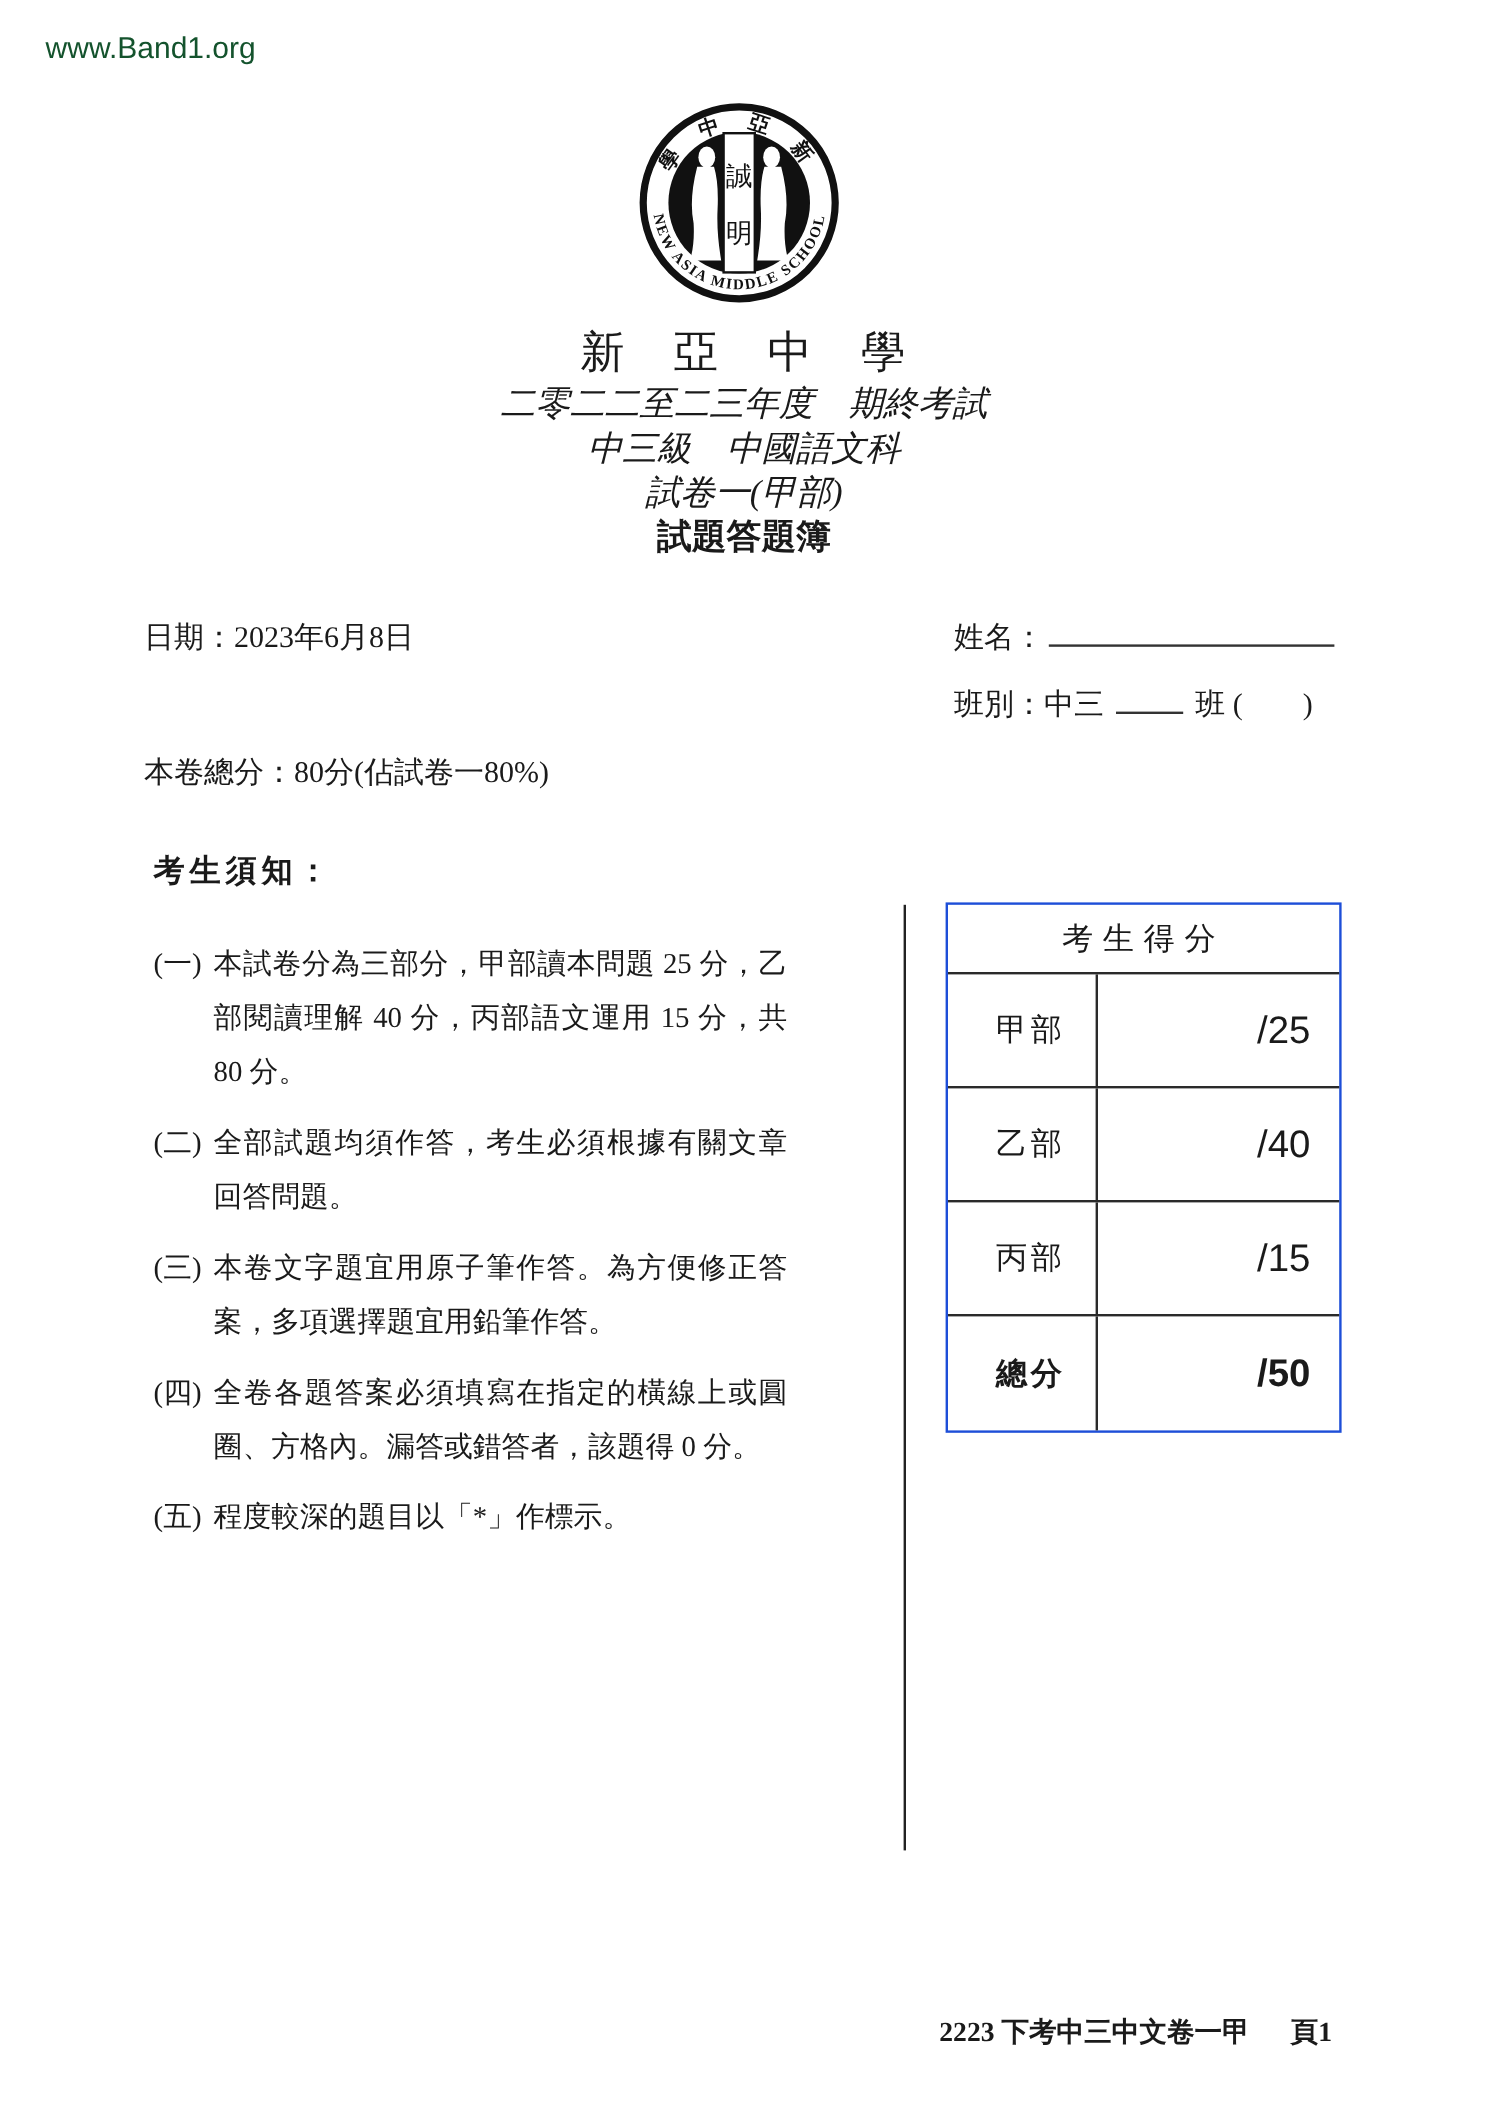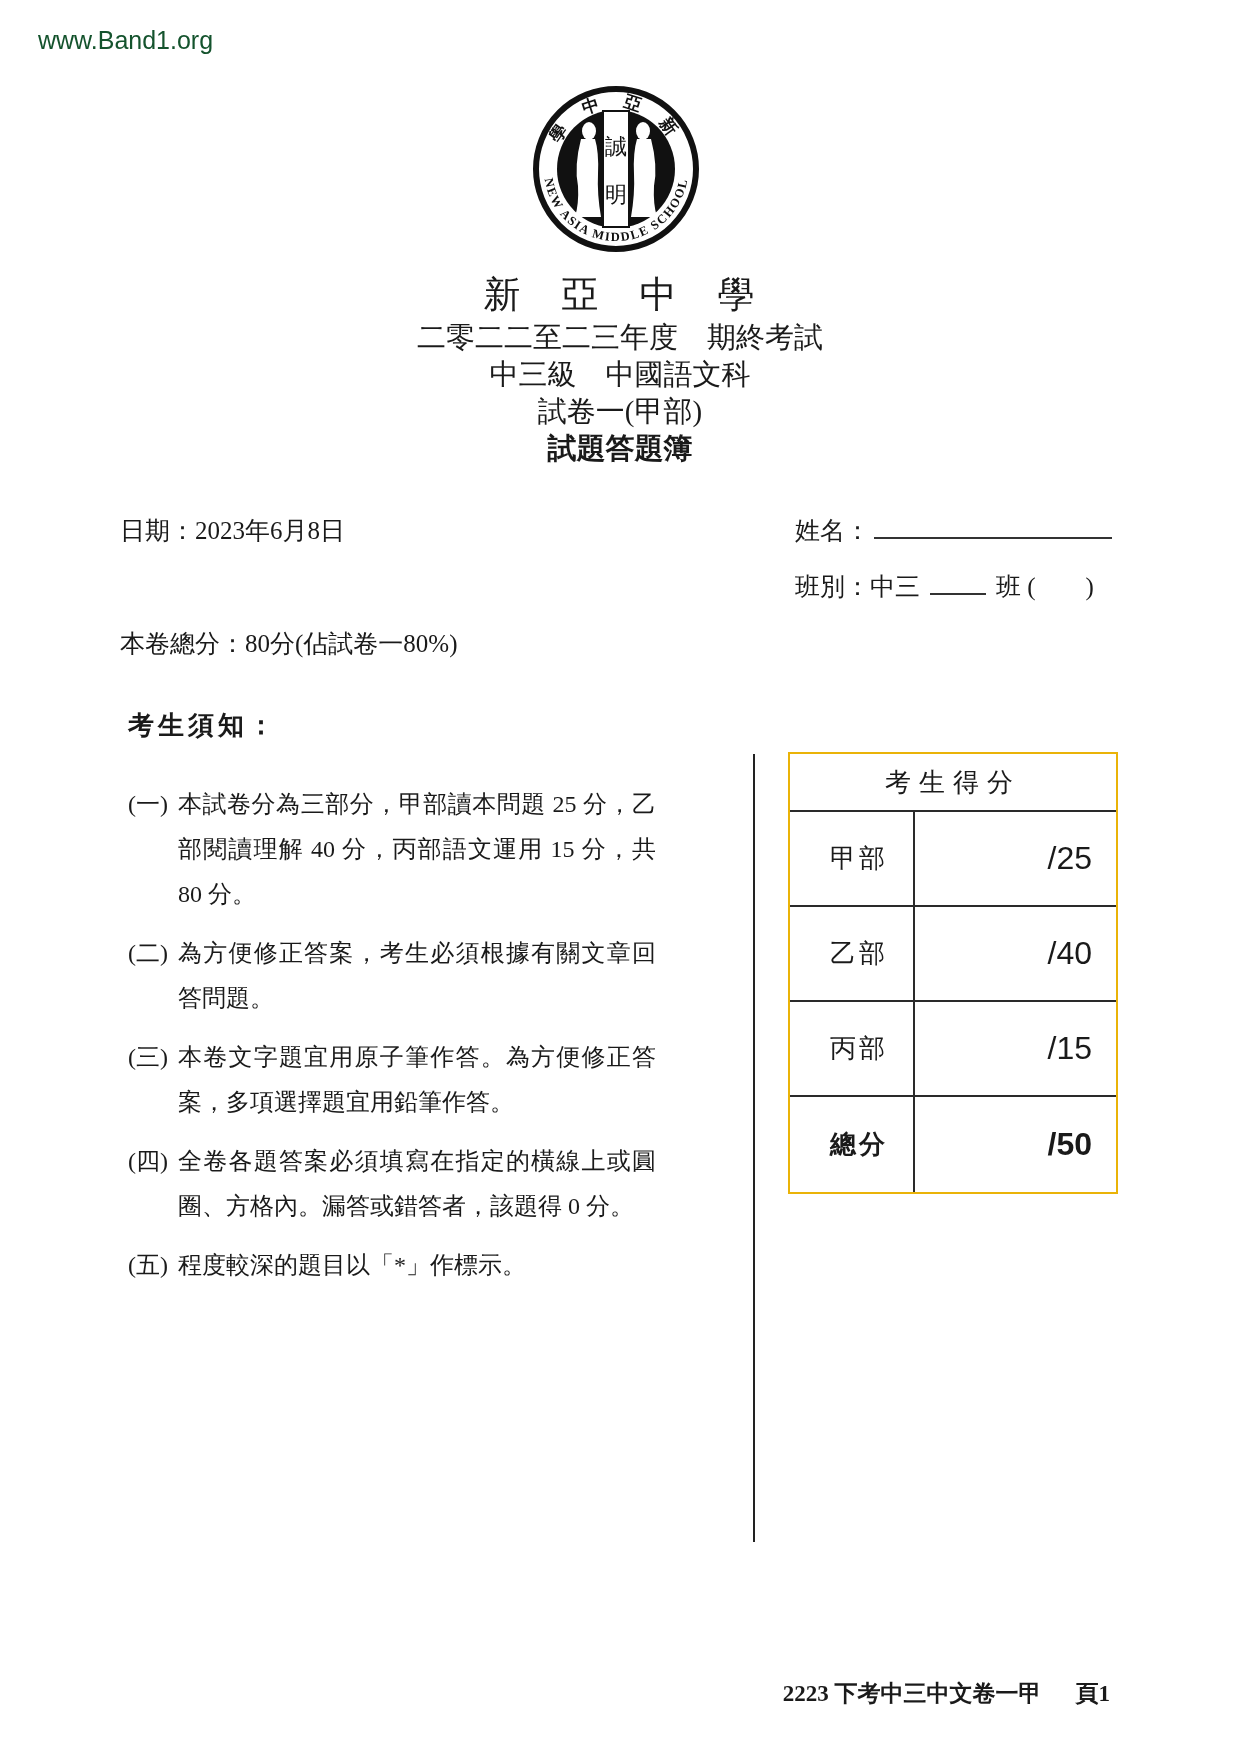--- a/index.html
+++ b/index.html
@@ -33,21 +33,21 @@
     left: 0; top: 271px;
     width: 100%;
     text-align: center;
     line-height: 1.27;
   }
   .title-school {
     font-size: 37px;
     letter-spacing: 2px;
     line-height: 1.3;
   }
-  .title-line { font-size: 29px; }
+  .title-line { font-size: 29px; font-style: italic; }
   .title-booklet { font-size: 29px; font-weight: bold; }
 
   .info-line { position: absolute; font-size: 25px; white-space: pre; }
   .blank-line {
     display: inline-block;
     border-bottom: 2px solid #333;
     vertical-align: baseline;
   }
   .name-blank { width: 238px; height: 24px; margin-left: 4px; }
   .class-blank { width: 56px; height: 24px; margin: 0 10px; }
@@ -82,21 +82,21 @@
     position: absolute;
     left: 753px; top: 754px;
     width: 2px; height: 788px;
     background: #222;
   }
 
   .score-table {
     position: absolute;
     left: 788px; top: 752px;
     width: 330px;
-    border: 2px solid #eab308;
+    border: 2px solid #1d4ed8;
   }
   .score-header {
     height: 58px;
     display: flex;
     align-items: center;
     justify-content: center;
     font-size: 26px;
     letter-spacing: 8px;
     border-bottom: 2px solid #2a2a2a;
   }
@@ -188,21 +188,21 @@
 
   <div class="notes-heading">考生須知：</div>
 
   <div class="notes">
     <div class="note-item">
       <span class="note-num">(一)</span>
       <span class="note-text">本試卷分為三部分，甲部讀本問題 25 分，乙部閱讀理解 40 分，丙部語文運用 15 分，共 80 分。</span>
     </div>
     <div class="note-item">
       <span class="note-num">(二)</span>
-      <span class="note-text">為方便修正答案，考生必須根據有關文章回答問題。</span>
+      <span class="note-text">全部試題均須作答，考生必須根據有關文章回答問題。</span>
     </div>
     <div class="note-item">
       <span class="note-num">(三)</span>
       <span class="note-text">本卷文字題宜用原子筆作答。為方便修正答案，多項選擇題宜用鉛筆作答。</span>
     </div>
     <div class="note-item">
       <span class="note-num">(四)</span>
       <span class="note-text">全卷各題答案必須填寫在指定的橫線上或圓圈、方格內。漏答或錯答者，該題得 0 分。</span>
     </div>
     <div class="note-item">

